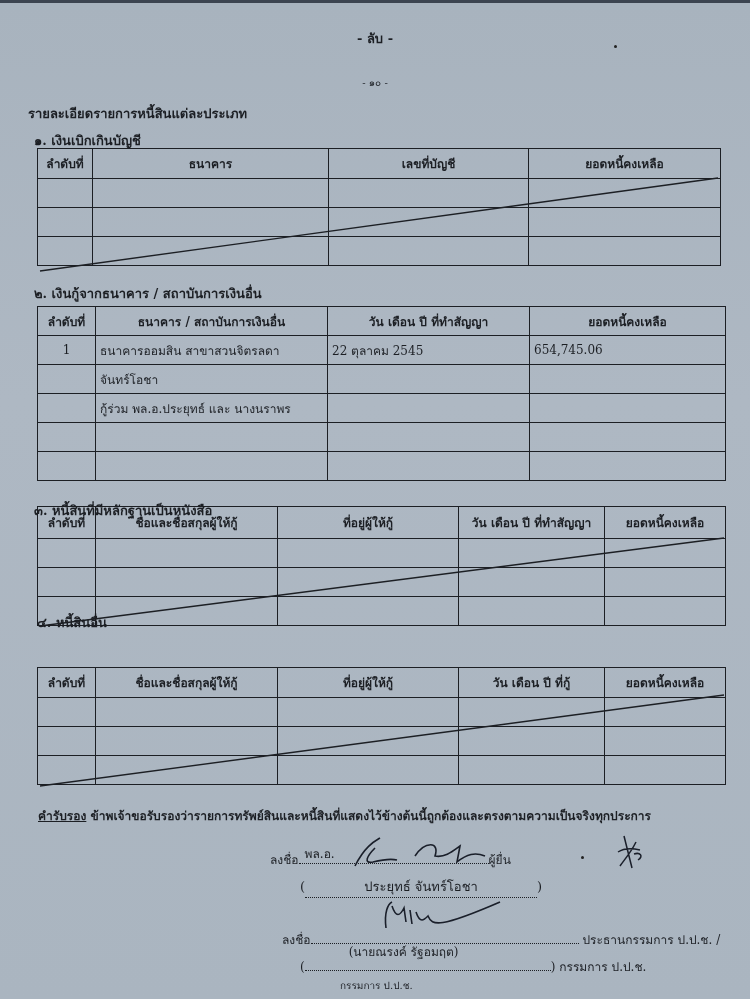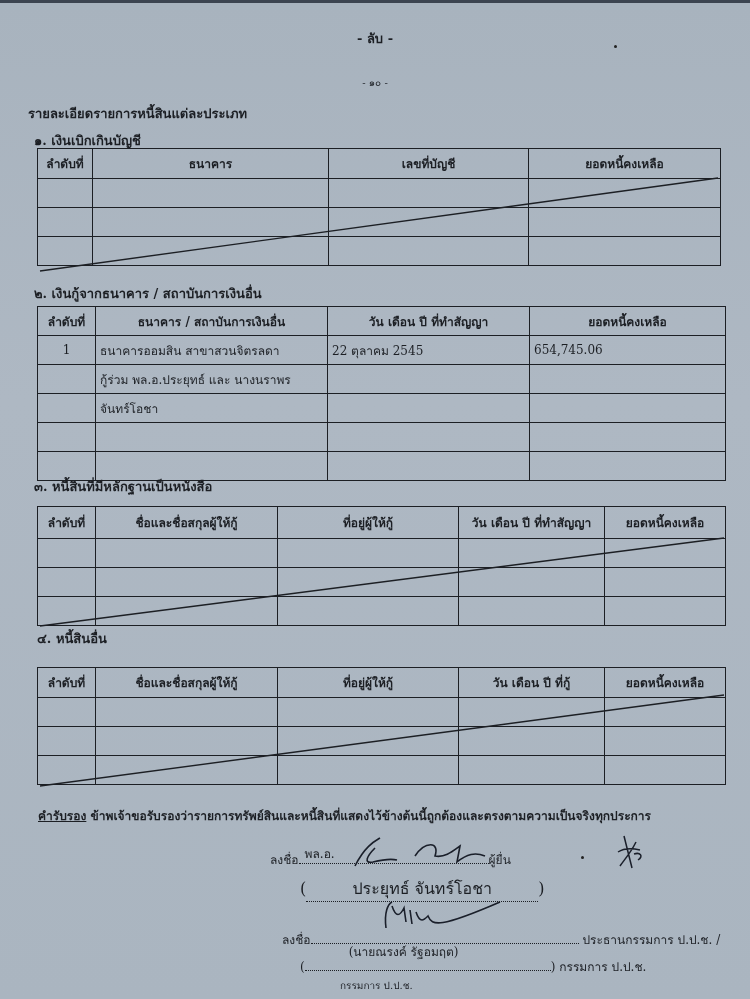--- a/index.html
+++ b/index.html
@@ -92,46 +92,46 @@
     <th>ยอดหนี้คงเหลือ</th>
   </tr>
   <tr>
     <td style="text-align:center">1</td>
     <td>ธนาคารออมสิน สาขาสวนจิตรลดา</td>
     <td style="text-align:left">22 ตุลาคม 2545</td>
     <td class="num">654,745.06</td>
   </tr>
   <tr>
     <td></td>
+    <td>จันทร์โอชา</td>
+    <td></td>
+    <td></td>
+  </tr>
+  <tr>
+    <td></td>
     <td>กู้ร่วม พล.อ.ประยุทธ์ และ นางนราพร</td>
     <td></td>
     <td></td>
   </tr>
   <tr>
-    <td></td>
-    <td>จันทร์โอชา</td>
-    <td></td>
-    <td></td>
-  </tr>
-  <tr>
-        <td></td>
-        <td></td>
-        <td></td>
-        <td></td>
-      </tr>
-  <tr>
-        <td></td>
-        <td></td>
-        <td></td>
-        <td></td>
-      </tr>
-</tbody>
-  </table>
-
-<div class="abs sec-title" style="left:34px;top:476px;">๓. หนี้สินที่มีหลักฐานเป็นหนังสือ</div>
+        <td></td>
+        <td></td>
+        <td></td>
+        <td></td>
+      </tr>
+  <tr>
+        <td></td>
+        <td></td>
+        <td></td>
+        <td></td>
+      </tr>
+</tbody>
+  </table>
+
+<div class="abs sec-title" style="left:34px;top:500px;">๓. หนี้สินที่มีหลักฐานเป็นหนังสือ</div>
 <table class="form" style="left:37px;top:506px;width:688px;">
   <colgroup>
       <col style="width:58px">
       <col style="width:182px">
       <col style="width:181px">
       <col style="width:146px">
       <col style="width:121px">
     </colgroup>
   <tbody>
       <tr style="height:32px">
@@ -161,21 +161,21 @@
         <td></td>
         <td></td>
         <td></td>
       </tr>
 </tbody>
   </table>
 <svg class="svgline" style="left:0;top:0;" width="750" height="999">
     <line x1="40" y1="626" x2="724" y2="538" stroke="#1c1f24" stroke-width="1.4"></line>
   </svg>
 
-<div class="abs sec-title" style="left:37px;top:628px;text-align:right;">๔. หนี้สินอื่น</div>
+<div class="abs sec-title" style="left:37px;top:612px;text-align:right;">๔. หนี้สินอื่น</div>
 <table class="form" style="left:37px;top:667px;width:688px;">
   <colgroup>
       <col style="width:58px">
       <col style="width:182px">
       <col style="width:181px">
       <col style="width:146px">
       <col style="width:121px">
     </colgroup>
   <tbody>
       <tr style="height:30px">
@@ -220,21 +220,21 @@
 <div class="abs" style="left:270px;top:850px;font-size:12px;white-space:nowrap;">
   <span>ลงชื่อ</span><span class="dots" style="width:190px;position:relative;"><span style="position:absolute;left:6px;bottom:0">พล.อ.</span></span><span>ผู้ยื่น</span>
 </div>
 <svg class="abs" style="left:345px;top:836px;" width="170" height="36">
   <path d="M10 30 C 20 10, 30 5, 35 2 M30 12 C 22 20, 18 28, 28 26 C 36 24, 44 22, 52 24 M70 20 C 80 5, 95 5, 90 20 C 100 22, 108 15, 115 10 L112 26 C 122 18, 130 16, 140 20" stroke="#1a1f2a" stroke-width="1.6" fill="none"></path>
 </svg>
 <svg class="abs" style="left:610px;top:832px;" width="40" height="40">
   <path d="M14 4 L22 36 M8 20 C 14 16, 22 16, 30 18 M26 10 C 20 22, 14 28, 10 34 M24 22 C 30 20, 34 24, 28 28" stroke="#1a1f2a" stroke-width="1.5" fill="none"></path>
 </svg>
 <div class="dot" style="left:581px;top:856px;"></div>
-<div class="abs" style="left:300px;top:876px;font-size:16px;white-space:nowrap;">
+<div class="abs" style="left:300px;top:876px;font-size:13px;white-space:nowrap;">
   (<span class="dots" style="width:232px;text-align:center;">ประยุทธ์ จันทร์โอชา</span>)
 </div>
 
 <svg class="abs" style="left:380px;top:898px;" width="130" height="36">
   <path d="M6 30 C 4 14, 8 6, 12 4 M12 8 C 16 20, 20 18, 24 10 L26 24 M30 12 L32 26 M36 14 C 40 26, 44 22, 48 18 C 52 28, 60 30, 120 4" stroke="#1a1f2a" stroke-width="1.6" fill="none"></path>
 </svg>
 <div class="abs" style="left:270px;top:930px;font-size:12px;white-space:nowrap;margin-left:12px;">
   <span>ลงชื่อ</span><span class="dots" style="width:268px;"></span>
   <span>ประธานกรรมการ ป.ป.ช. /</span>
 </div>

